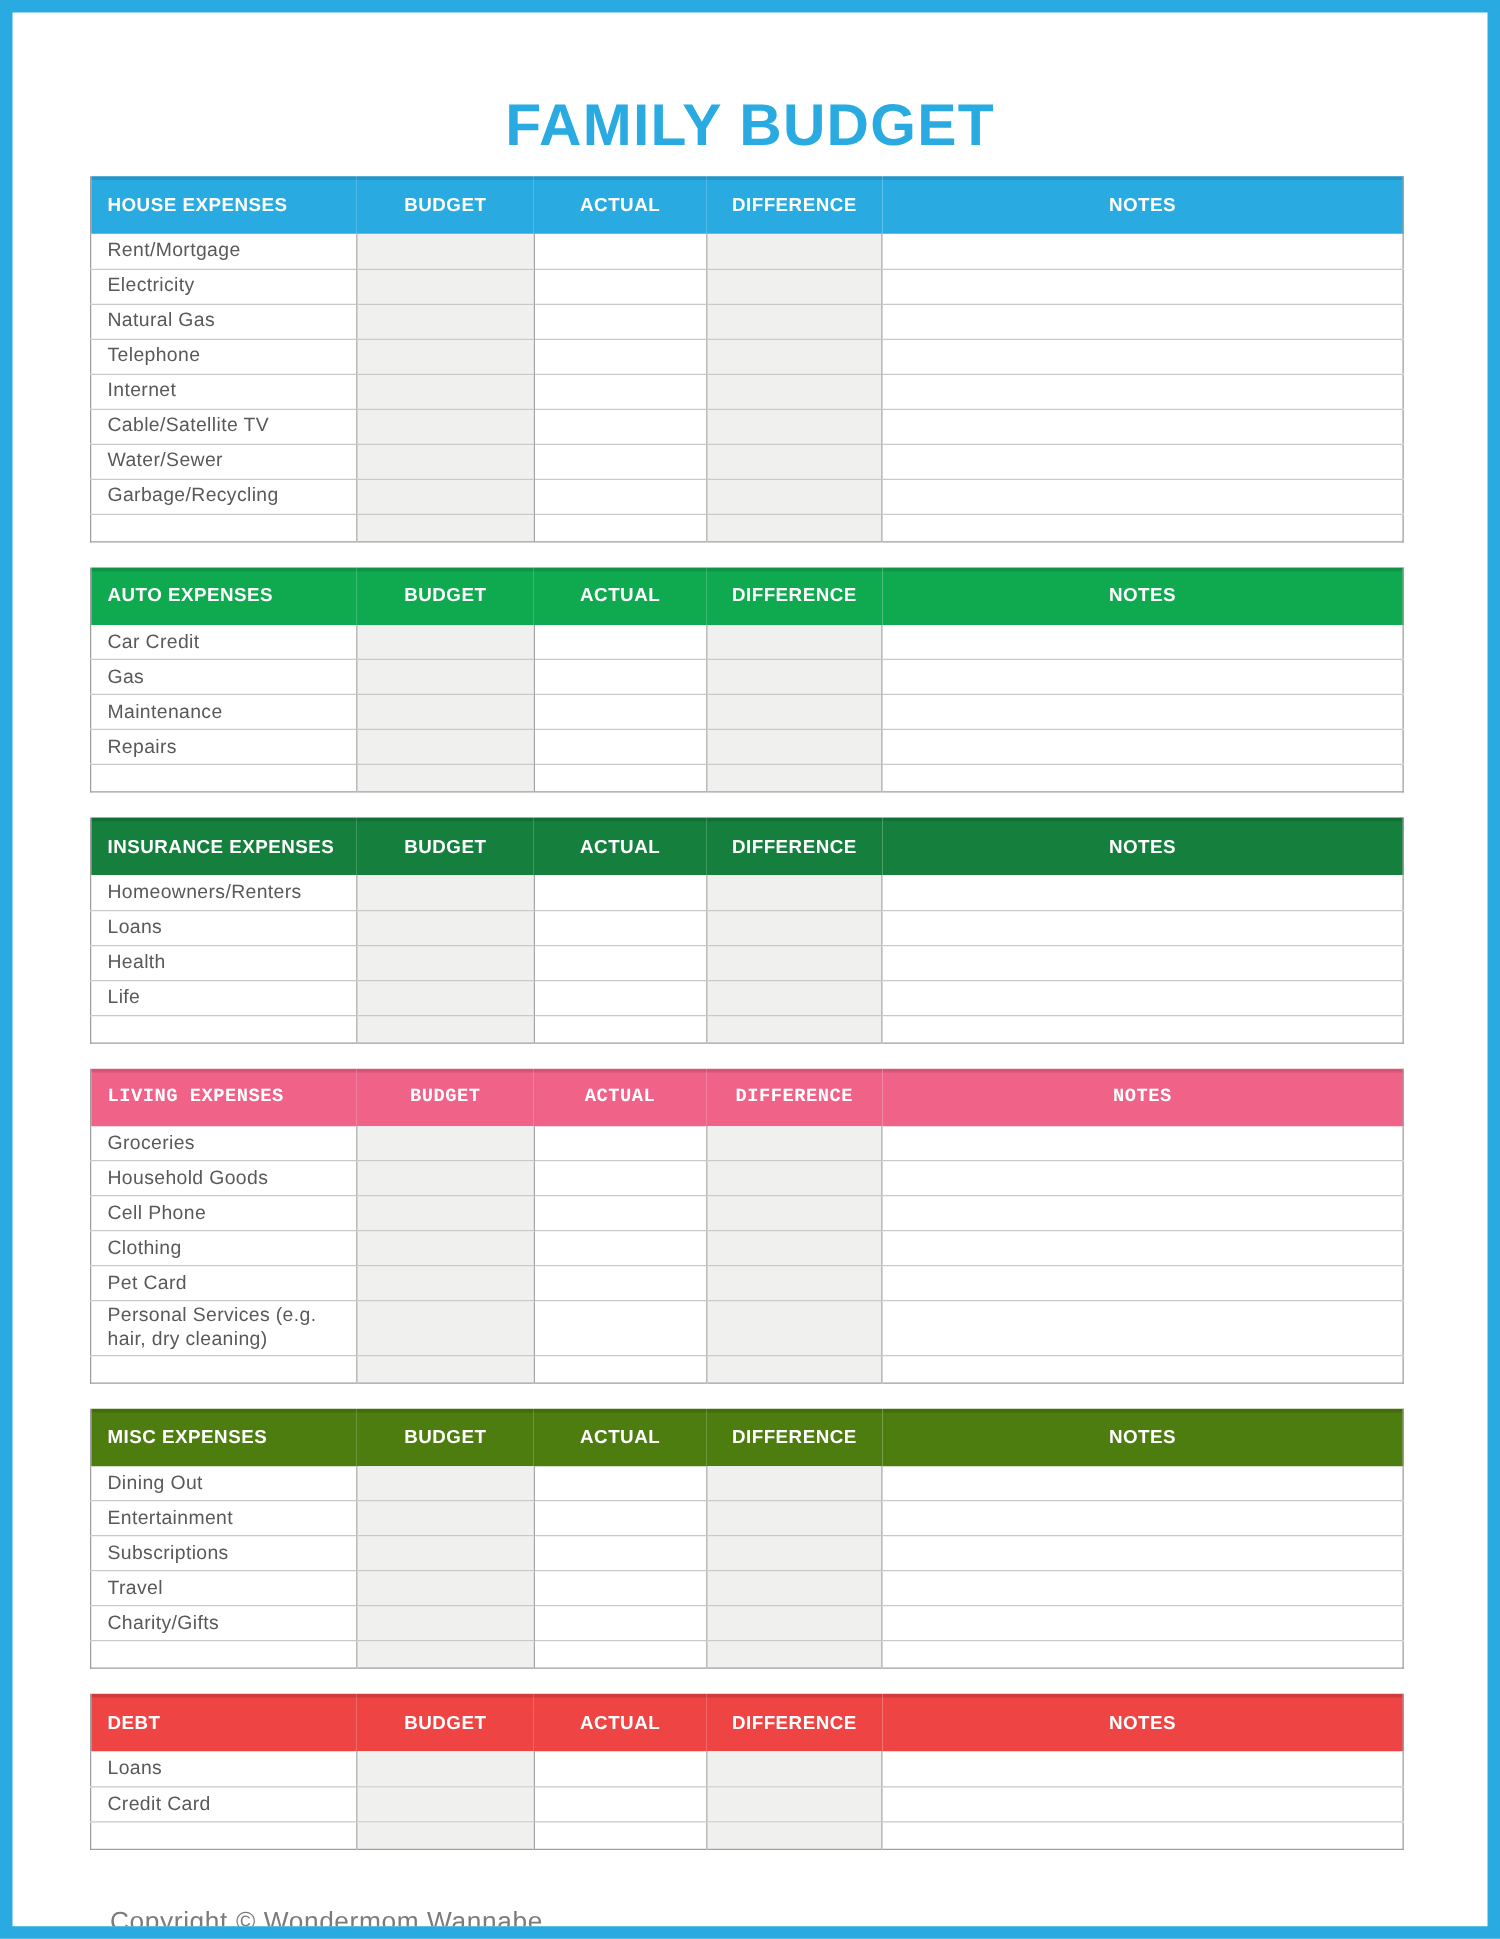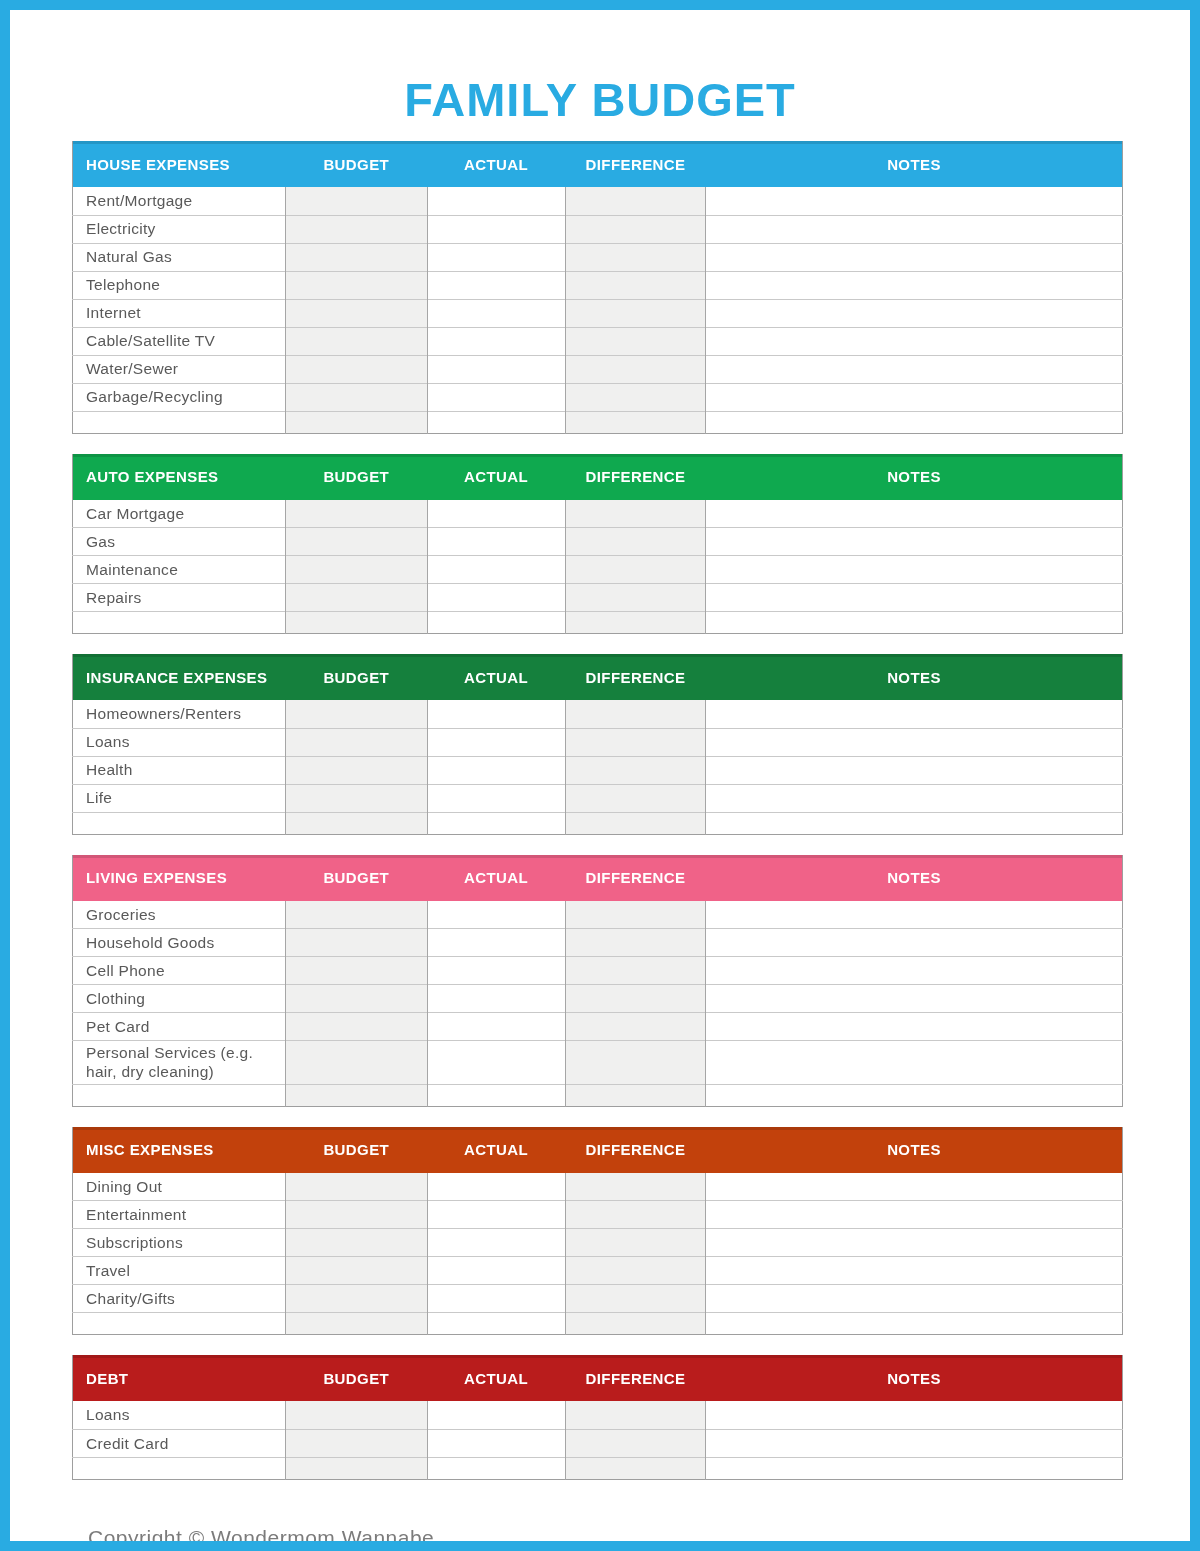--- a/index.html
+++ b/index.html
@@ -178,21 +178,21 @@
         <tr style="background: rgb(15, 169, 79);">
           <th class="section-name">AUTO EXPENSES</th>
         <th class="col-header">BUDGET</th>
             <th class="col-header">ACTUAL</th>
             <th class="col-header">DIFFERENCE</th>
             <th class="col-header">NOTES</th>
           </tr>
       </thead>
       <tbody>
           <tr>
-            <td class="label-cell">Car Mortgage</td>
+            <td class="label-cell">Car Credit</td>
             <td class="budget-cell"></td>
             <td class="actual-cell"></td>
             <td class="difference-cell"></td>
             <td class="notes-cell"></td>
           </tr>
           <tr>
             <td class="label-cell">Gas</td>
             <td class="budget-cell"></td>
             <td class="actual-cell"></td>
             <td class="difference-cell"></td>
@@ -284,21 +284,21 @@
   <div class="section">
     <table class="expense-table">
       <colgroup>
         <col style="width:20.27%">
         <col style="width:13.51%">
         <col style="width:13.13%">
         <col style="width:13.42%">
         <col style="width:39.67%">
       </colgroup>
       <thead>
-        <tr style="background: rgb(240, 98, 136);">
+        <tr style="background: rgb(240, 98, 136); font-family: Liberation Mono, monospace;">
           <th class="section-name">LIVING EXPENSES</th>
         <th class="col-header">BUDGET</th>
             <th class="col-header">ACTUAL</th>
             <th class="col-header">DIFFERENCE</th>
             <th class="col-header">NOTES</th>
           </tr>
       </thead>
       <tbody>
           <tr>
             <td class="label-cell">Groceries</td>
@@ -356,21 +356,21 @@
   <div class="section">
     <table class="expense-table">
       <colgroup>
         <col style="width:20.27%">
         <col style="width:13.51%">
         <col style="width:13.13%">
         <col style="width:13.42%">
         <col style="width:39.67%">
       </colgroup>
       <thead>
-        <tr style="background: #c2410c;">
+        <tr style="background: #4d7c0f;">
           <th class="section-name">MISC EXPENSES</th>
         <th class="col-header">BUDGET</th>
             <th class="col-header">ACTUAL</th>
             <th class="col-header">DIFFERENCE</th>
             <th class="col-header">NOTES</th>
           </tr>
       </thead>
       <tbody>
           <tr>
             <td class="label-cell">Dining Out</td>
@@ -421,21 +421,21 @@
   <div class="section">
     <table class="expense-table">
       <colgroup>
         <col style="width:20.27%">
         <col style="width:13.51%">
         <col style="width:13.13%">
         <col style="width:13.42%">
         <col style="width:39.67%">
       </colgroup>
       <thead>
-        <tr style="background: #b91c1c; margin-top: 32px;">
+        <tr style="background: #ef4444; margin-top: 32px;">
           <th class="section-name">DEBT</th>
         <th class="col-header">BUDGET</th>
             <th class="col-header">ACTUAL</th>
             <th class="col-header">DIFFERENCE</th>
             <th class="col-header">NOTES</th>
           </tr>
       </thead>
       <tbody>
           <tr>
             <td class="label-cell">Loans</td>

